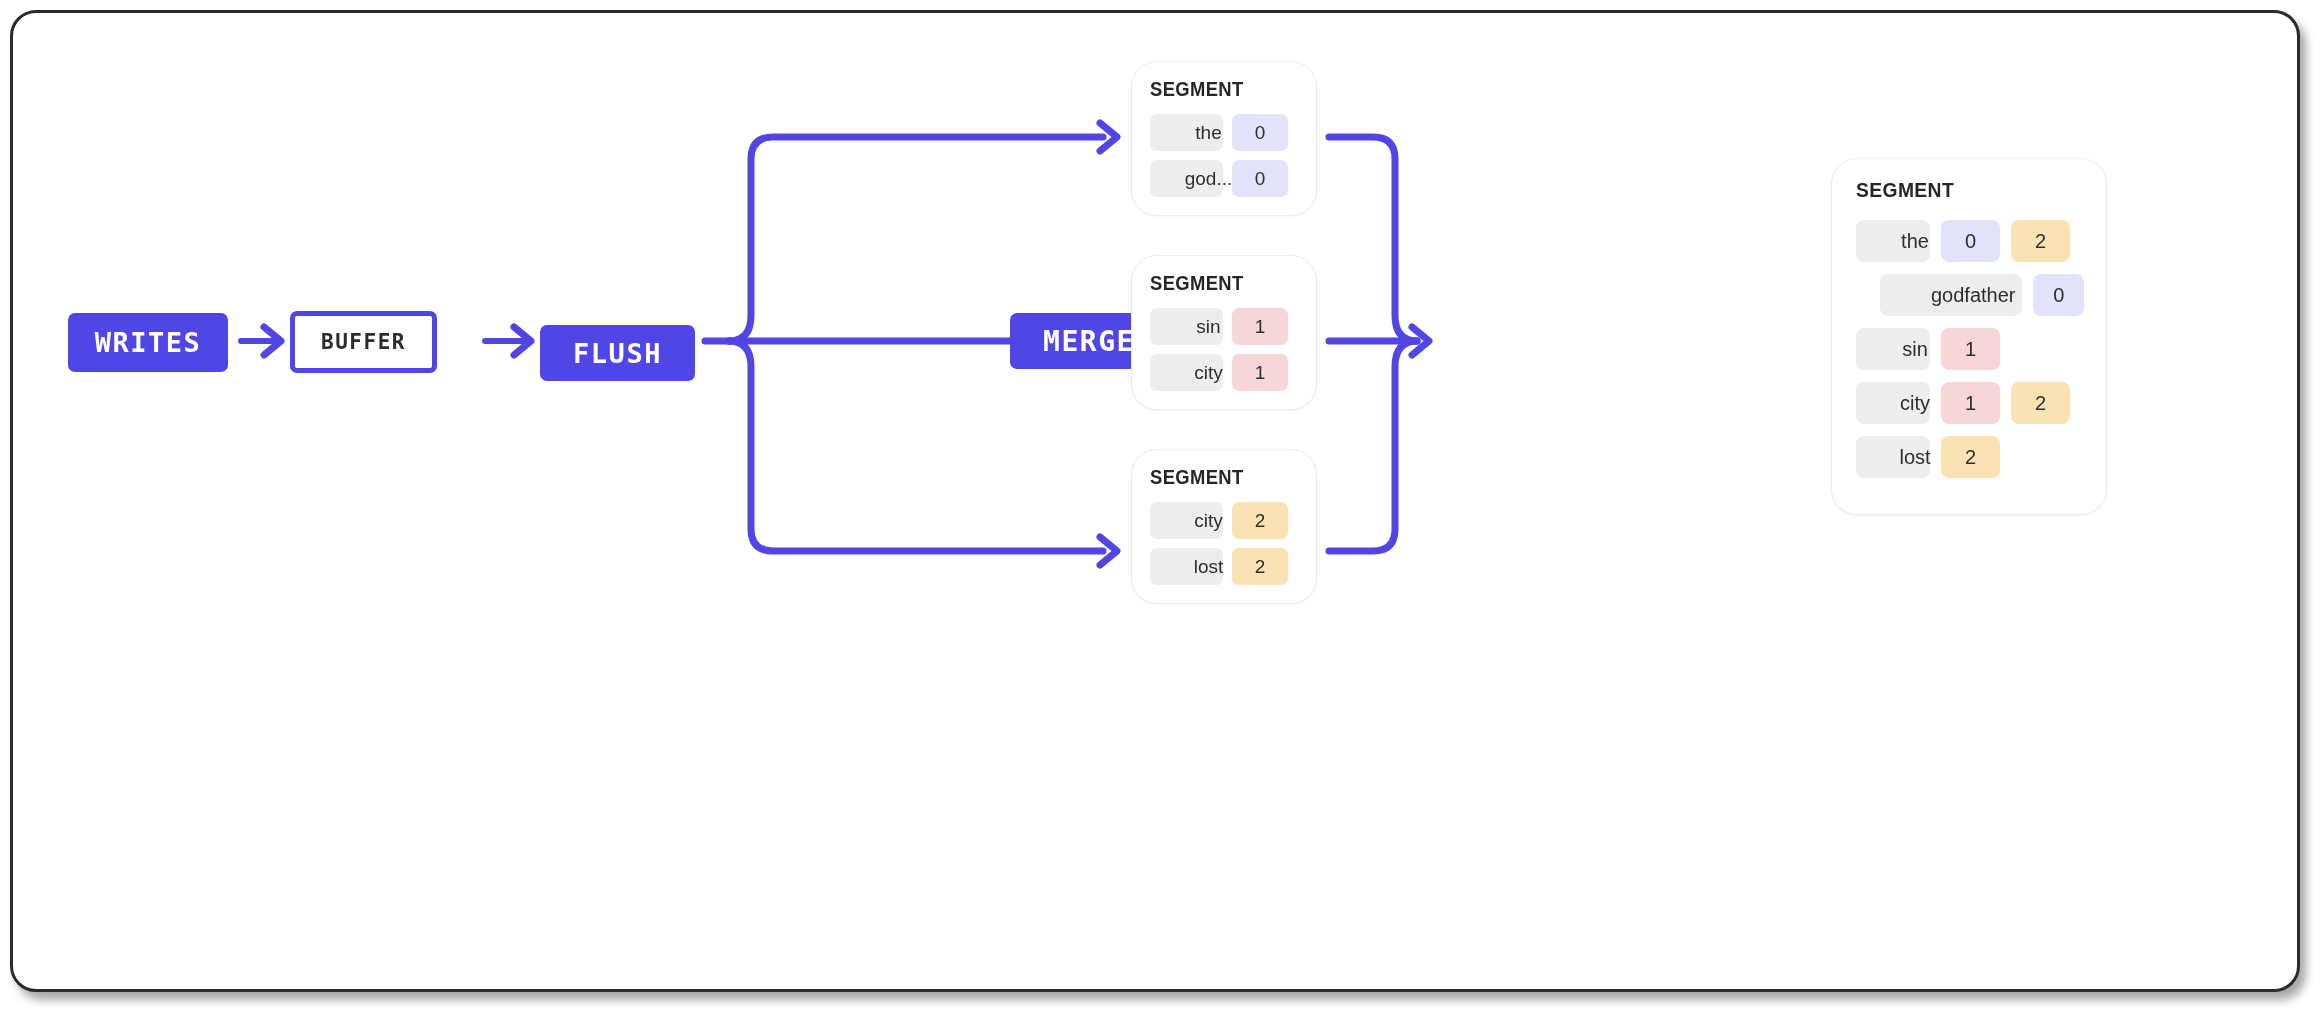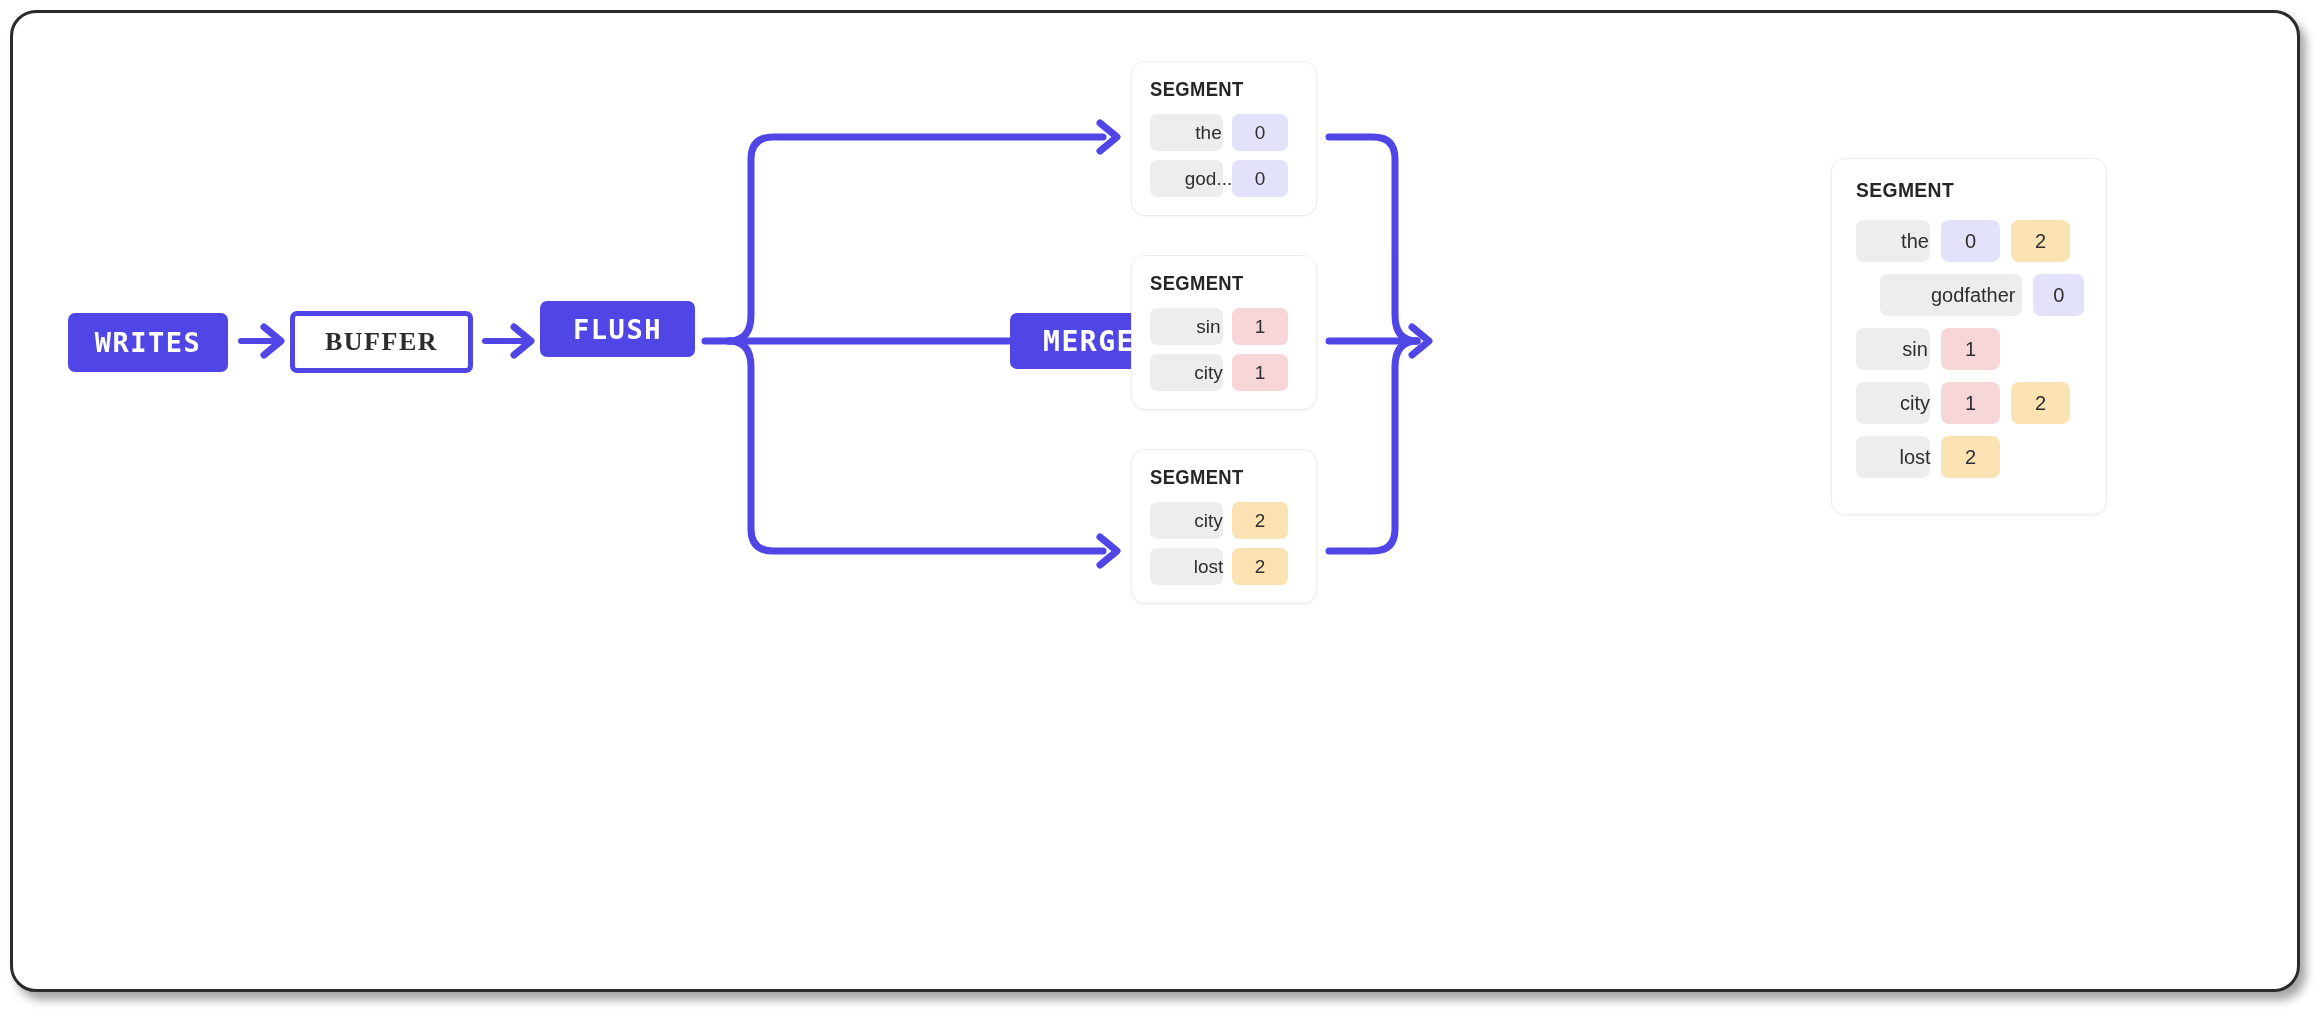--- a/index.html
+++ b/index.html
@@ -61,31 +61,31 @@
     background: #4F46E5;
     color: #ffffff;
   }
   .node.outline {
     background: #ffffff;
     color: #2c2c2c;
     border: 5px solid #4F46E5;
   }
 
   #node-writes { left: 55px; top: 300px;  width: 160px; height: 59px; font-size: 27px; }
-  #node-buffer { left: 277px; top: 298px; width: 183px; height: 62px; font-size: 26px; font-family: Liberation Serif, serif; }
-  #node-flush  { left: 527px; top: 288px; width: 155px; height: 56px; font-size: 27px; }
+  #node-buffer { left: 277px; top: 298px; width: 147px; height: 62px; font-size: 21px; }
+  #node-flush  { left: 527px; top: 312px; width: 155px; height: 56px; font-size: 27px; }
   #node-merge  { left: 997px; top: 300px; width: 158px; height: 56px; font-size: 28px; }
 
   
   .card {
     position: absolute;
     box-sizing: border-box;
     background: #ffffff;
     border: 1.6px solid #ececec;
-    border-radius: 14px;
+    border-radius: 26px;
     box-shadow: 0 1px 3px rgba(0,0,0,0.05);
     padding: 16px 18px 18px 18px;
   }
   .card-title {
     font-family: "Liberation Sans Narrow", "Liberation Sans", sans-serif;
     font-size: 20px;
     font-weight: bold;
     color: #262626;
     letter-spacing: 0.4px;
     margin-bottom: 13px;

